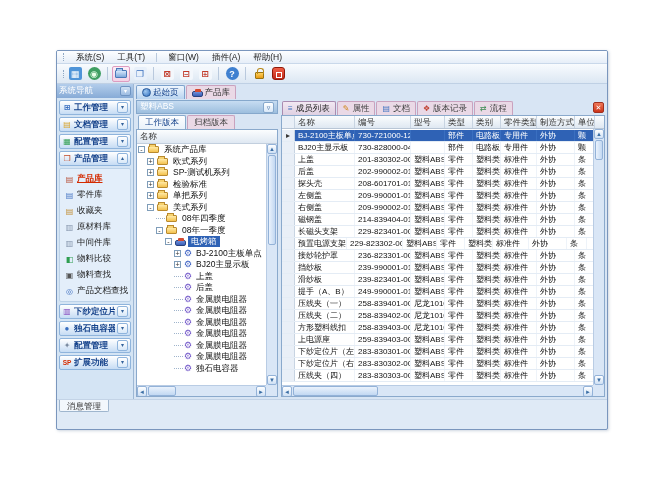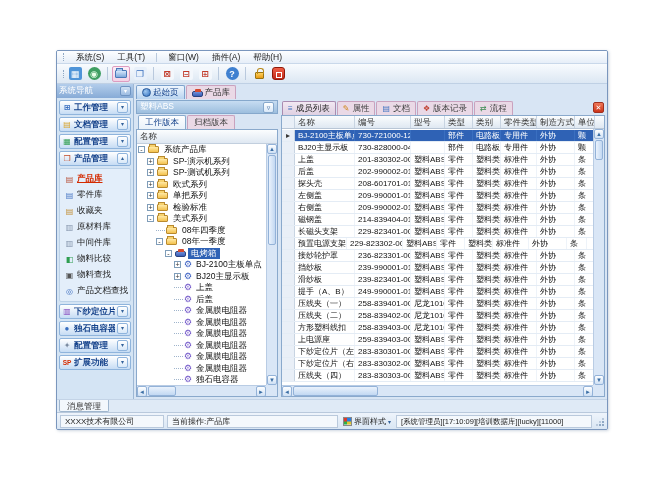--- a/index.html
+++ b/index.html
@@ -303,45 +303,39 @@
                   <div class="trow">
                     <span class="tind" style="width: 0px;"></span>
                     <span class="texp">-</span>
                     <span class="ico-folder"></span>
                     <span class="tlabel">系统产品库</span>
                   </div>
                   <div class="trow">
                     <span class="tind" style="width: 9px;"></span>
                     <span class="texp">+</span>
                     <span class="ico-folder"></span>
-                    <span class="tlabel">SP-演示机系列</span>
+                    <span class="tlabel">欧式系列</span>
                   </div>
                   <div class="trow">
                     <span class="tind" style="width: 9px;"></span>
                     <span class="texp">+</span>
                     <span class="ico-folder"></span>
                     <span class="tlabel">SP-测试机系列</span>
                   </div>
                   <div class="trow">
                     <span class="tind" style="width: 9px;"></span>
                     <span class="texp">+</span>
                     <span class="ico-folder"></span>
-                    <span class="tlabel">欧式系列</span>
+                    <span class="tlabel">检验标准</span>
                   </div>
                   <div class="trow">
                     <span class="tind" style="width: 9px;"></span>
                     <span class="texp">+</span>
                     <span class="ico-folder"></span>
                     <span class="tlabel">单把系列</span>
-                  </div>
-                  <div class="trow">
-                    <span class="tind" style="width: 9px;"></span>
-                    <span class="texp">+</span>
-                    <span class="ico-folder"></span>
-                    <span class="tlabel">检验标准</span>
                   </div>
                   <div class="trow">
                     <span class="tind" style="width: 9px;"></span>
                     <span class="texp">-</span>
                     <span class="ico-folder"></span>
                     <span class="tlabel">美式系列</span>
                   </div>
                   <div class="trow">
                     <span class="tind" style="width: 18px;"></span>
                     <span class="tconn"></span>
@@ -729,26 +723,15 @@
           </div>
 
         </div>
       </div>
     </div>
 
     <div class="msgrow">
       <div class="msgtab">消息管理</div>
     </div>
 
-    <div class="statusbar">
-      <div class="sseg company">XXXX技术有限公司</div>
-      <div class="sseg op">当前操作:产品库</div>
-      <div class="stylepick">
-        <span class="ico-palette"></span>
-        <span>界面样式</span>
-        <span class="arrow">▾</span>
-      </div>
-      <div class="sseg session">[系统管理员][17:10:09][培训数据库][lucky][11000]</div>
-      <div class="rgrip"></div>
-    </div>
 
   </div>
 </div>
 
 </body></html>

